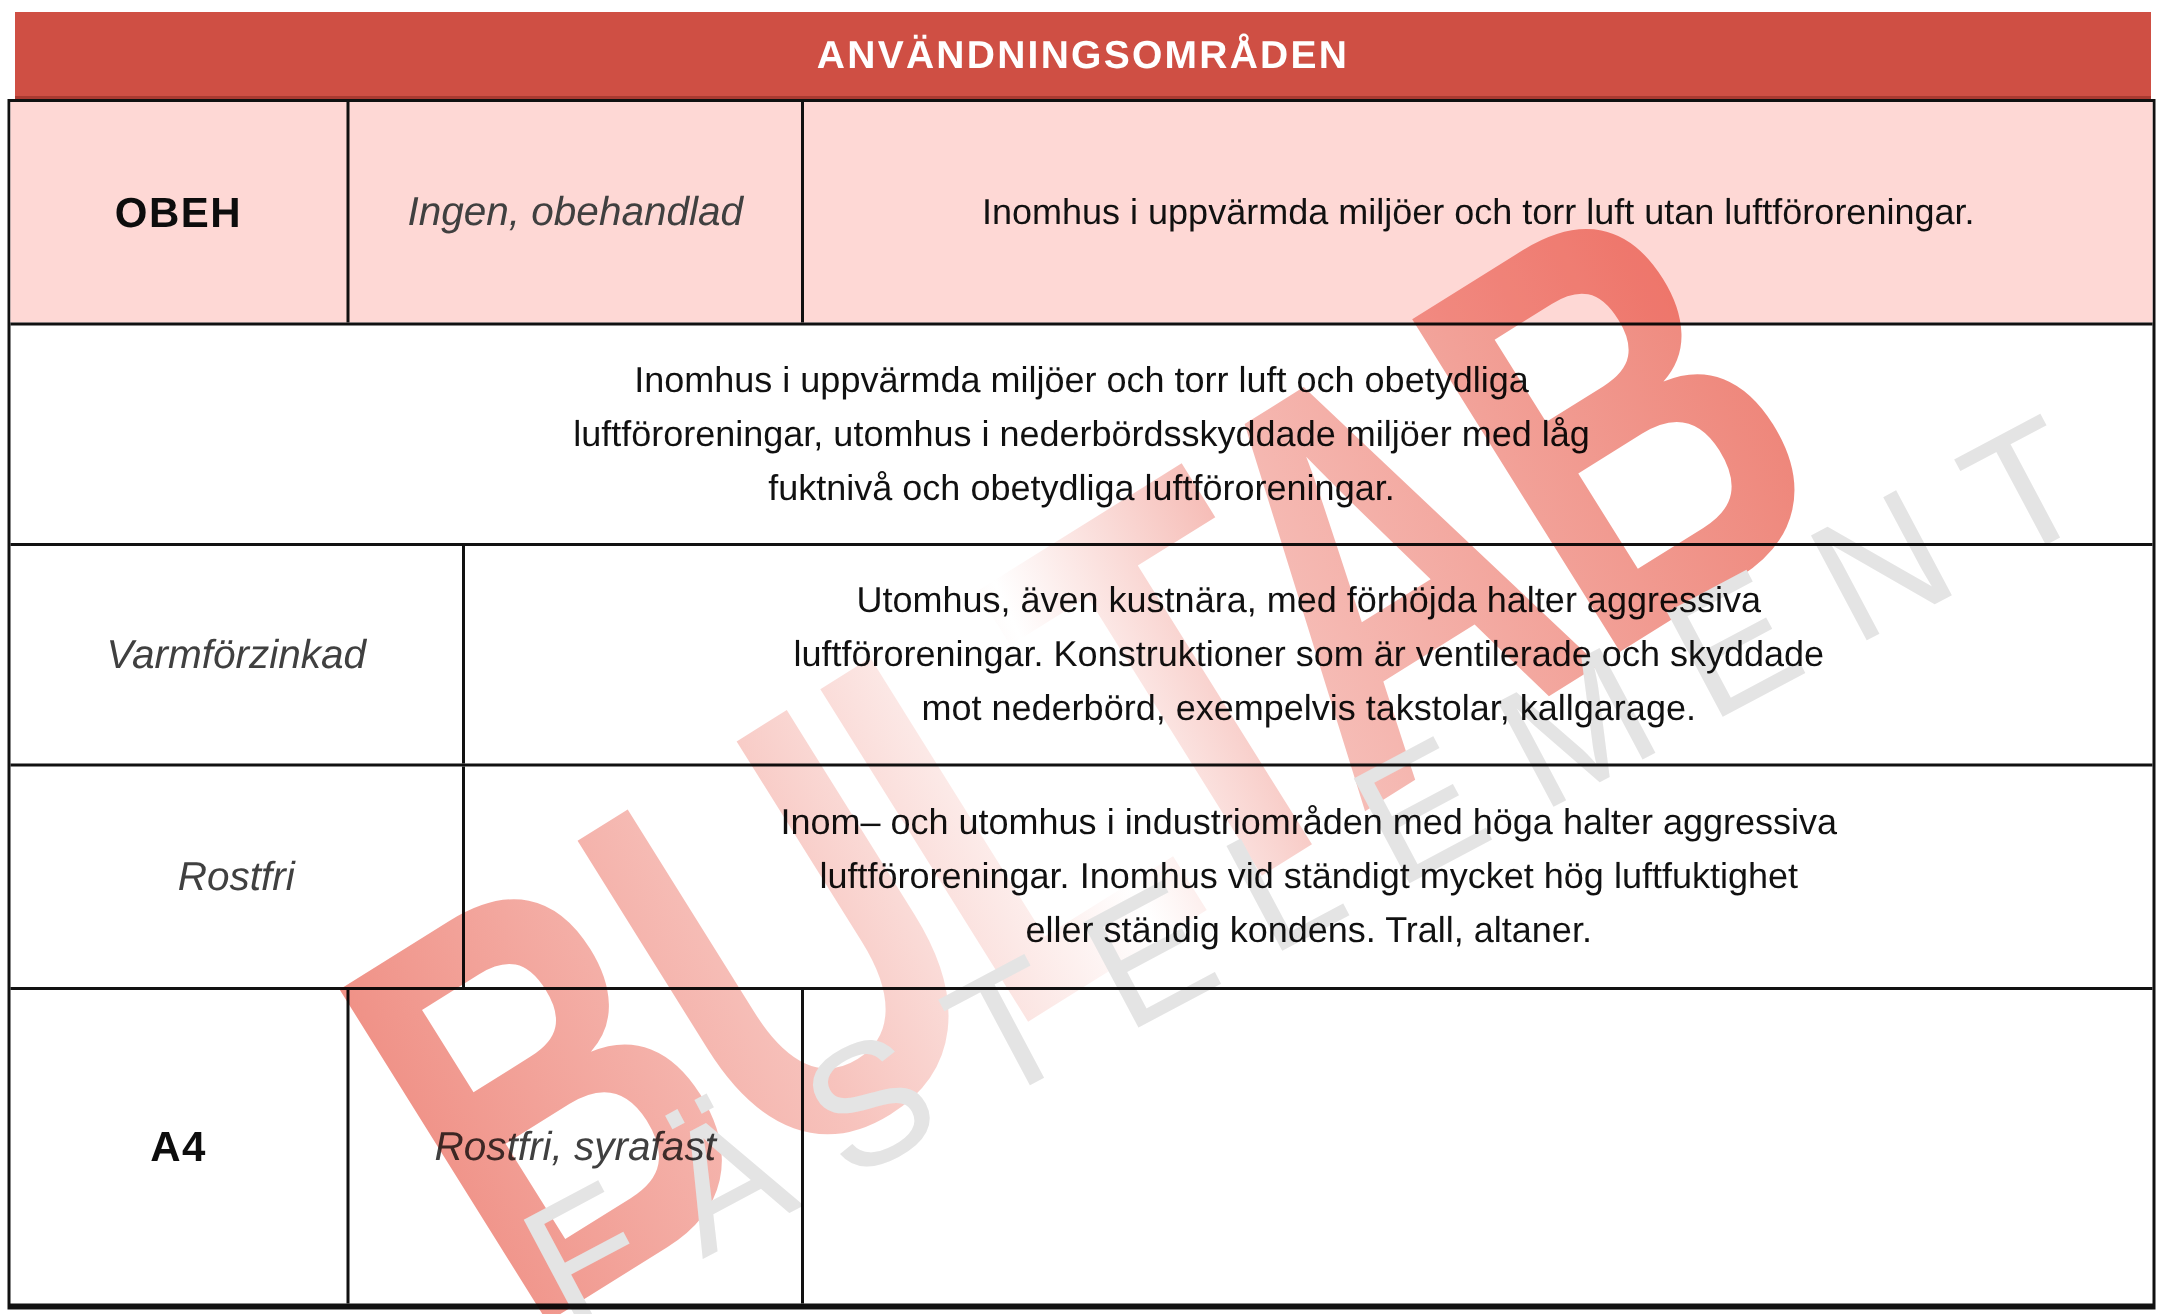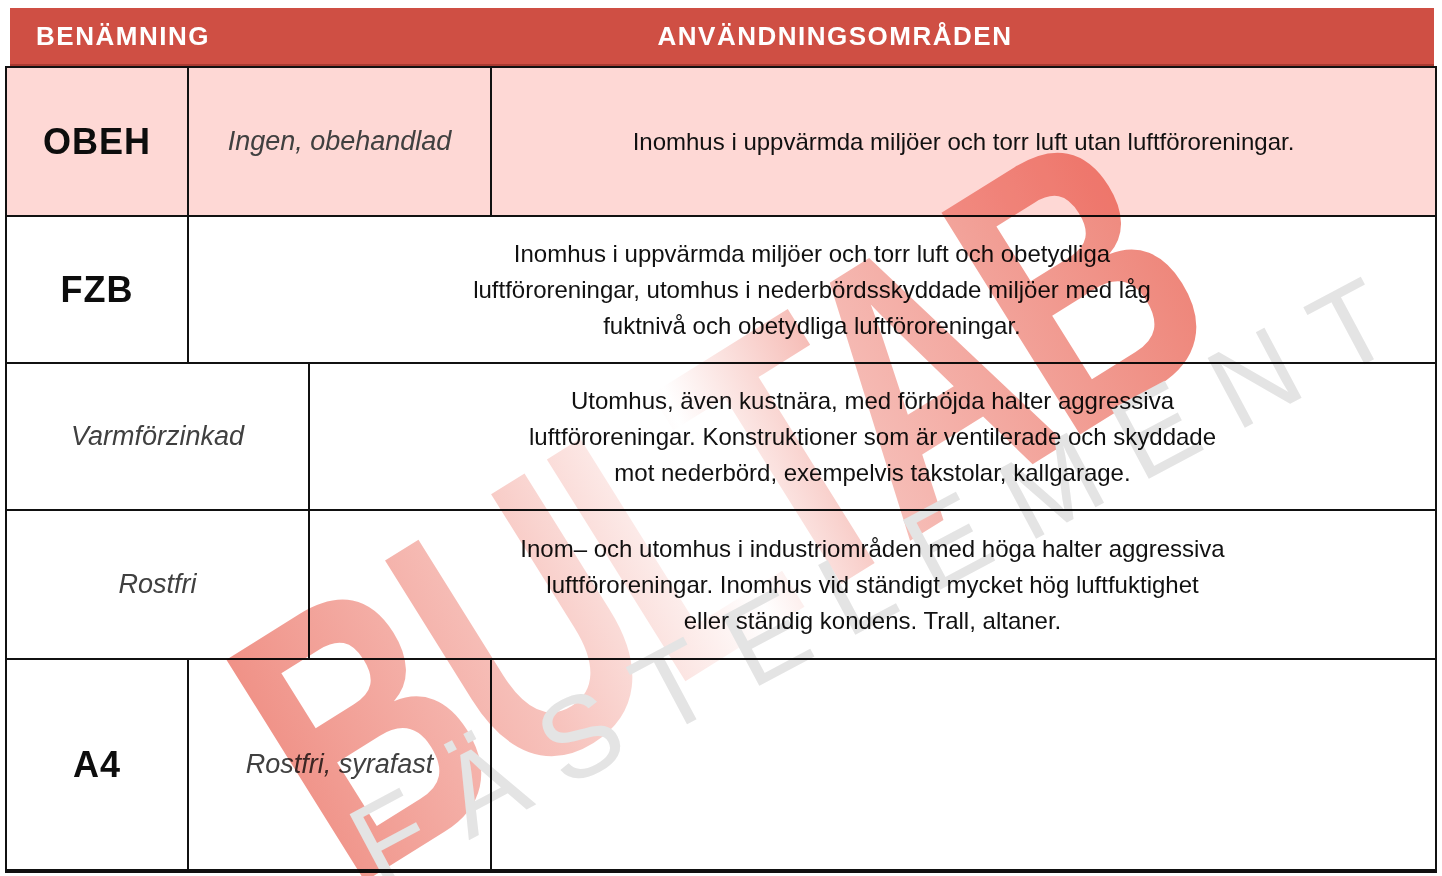--- a/index.html
+++ b/index.html
@@ -33,22 +33,22 @@
   .row { display:flex; border-top:2px solid var(--line); }
   .row:first-child { border-top:none; }
   .row.highlight { background:var(--row_highlight); }
   .r1 { flex:0 0 147px; } .r2 { flex:0 0 145px; } .r3 { flex:0 0 145px; }
   .r4 { flex:0 0 147px; } .r5 { flex:1; }
 
   .cell {
     display:flex; align-items:center; justify-content:center;
     text-align:center; padding:6px 10px; box-sizing:border-box;
   }
-  .c1 { width:182px; border-right:2px solid var(--line);
-        font-weight:bold; font-size:36px; letter-spacing:1px; color:#0d0d0d; }
+  .c1 { width:226px; border-right:2px solid var(--line);
+        font-weight:bold; font-size:28px; letter-spacing:1px; color:#0d0d0d; }
   .c2 { width:303px; border-right:2px solid var(--line);
         font-style:italic; font-size:27px; color:#404040; }
   .c3 { flex:1; font-size:24px; line-height:36px; color:#111;
         white-space:pre-line; }
 
   
   .watermark {
     position:absolute; inset:0; z-index:3;
     pointer-events:none; mix-blend-mode:multiply;
   }
@@ -70,34 +70,32 @@
     letter-spacing:32px;
     color:#e4e4e4;
   }
 </style>
 </head>
 <body>
 
 <div class="page">
 
   <div class="header-bar">
-    <div class="header-cell hc1">BENÄMNING</div>
     <div class="header-cell hc3">ANVÄNDNINGSOMRÅDEN</div>
   </div>
 
   <div class="tbl">
 
     <div class="row r1 highlight">
       <div class="cell c1">OBEH</div>
       <div class="cell c2">Ingen, obehandlad</div>
       <div class="cell c3">Inomhus i uppvärmda miljöer och torr luft utan luftföroreningar.</div>
     </div>
 
     <div class="row r2">
-      <div class="cell c1">FZB</div>
       <div class="cell c3">Inomhus i uppvärmda miljöer och torr luft och obetydliga
 luftföroreningar, utomhus i nederbördsskyddade miljöer med låg
 fuktnivå och obetydliga luftföroreningar.</div>
     </div>
 
     <div class="row r3">
       <div class="cell c2">Varmförzinkad</div>
       <div class="cell c3">Utomhus, även kustnära, med förhöjda halter aggressiva
 luftföroreningar. Konstruktioner som är ventilerade och skyddade
 mot nederbörd, exempelvis takstolar, kallgarage.</div>

